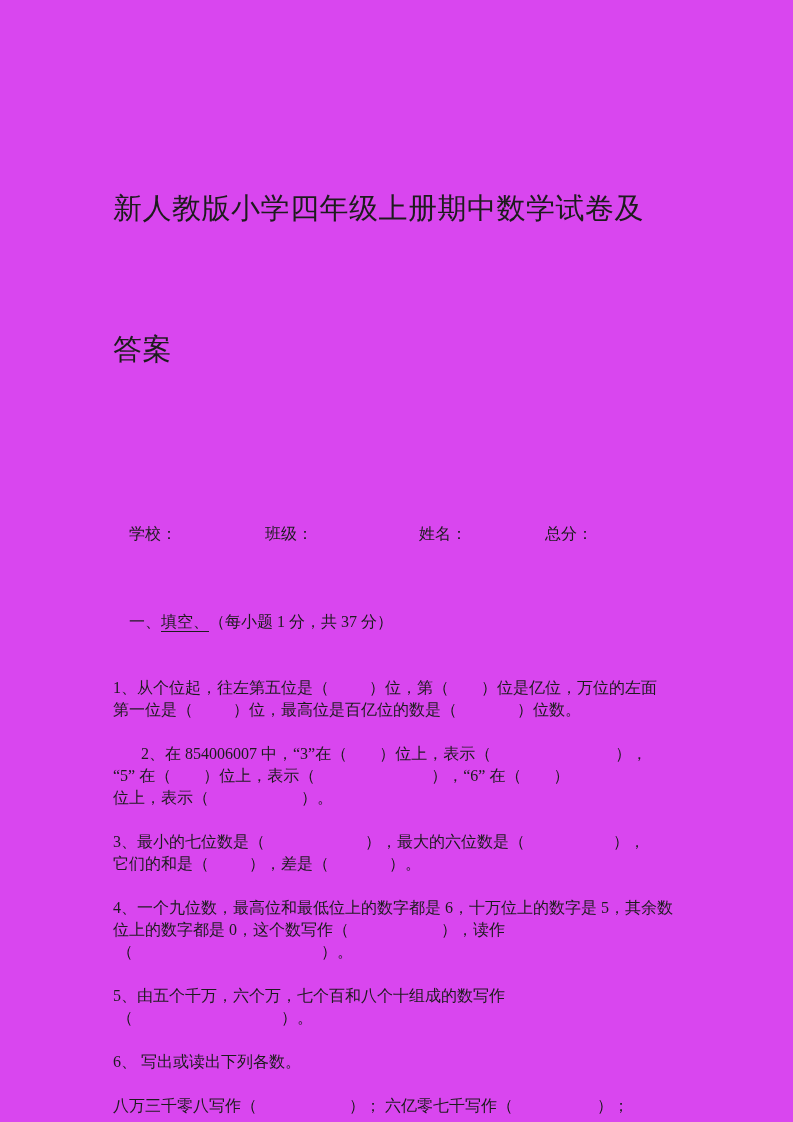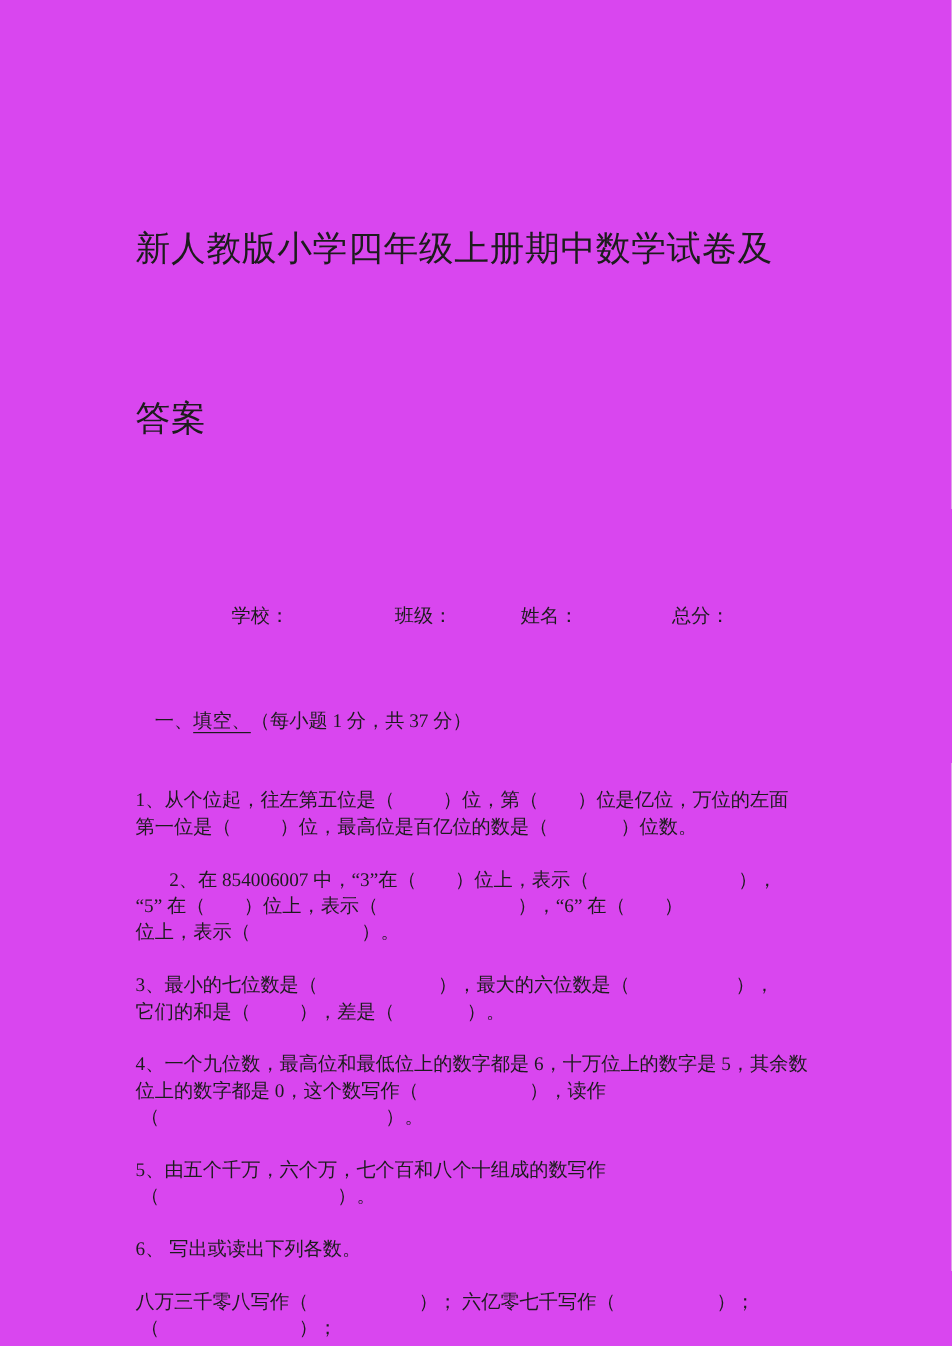--- a/index.html
+++ b/index.html
@@ -22,24 +22,24 @@
     line-height: 47px;
     font-weight: 400;
     letter-spacing: 0.5px;
     white-space: pre;
   }
   .header-fields {
     margin-top: 14px;
     white-space: pre;
   }
   .header-fields .hf { display: inline-block; }
-  .hf-0 { margin-left: 64px; }
+  .hf-0 { }
   .hf-1 { margin-left: 88px; }
-  .hf-2 { margin-left: 57px; }
-  .hf-3 { margin-left: 78px; }
+  .hf-2 { margin-left: 106px; }
+  .hf-3 { margin-left: 78px; margin-top: 20px; }
   .section-line { margin-top: 22px; white-space: pre; }
   .underlined {
     text-decoration: underline;
     text-underline-offset: 4px;
   }
   .question { margin-top: 22px; }
   .line { white-space: pre; min-height: 22px; }
 </style>
 </head>
 <body>

